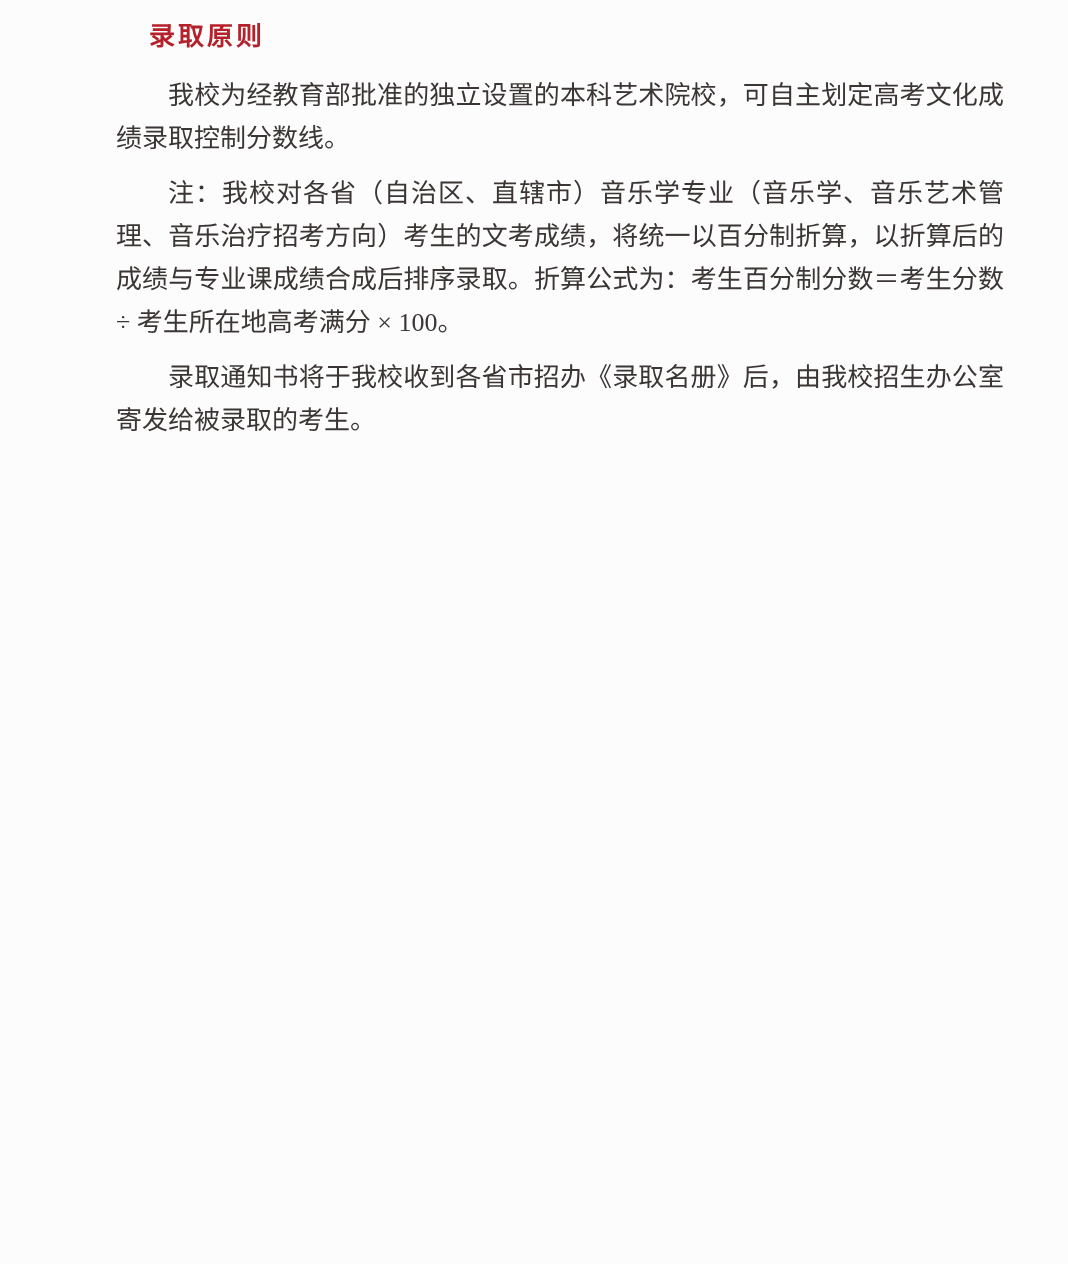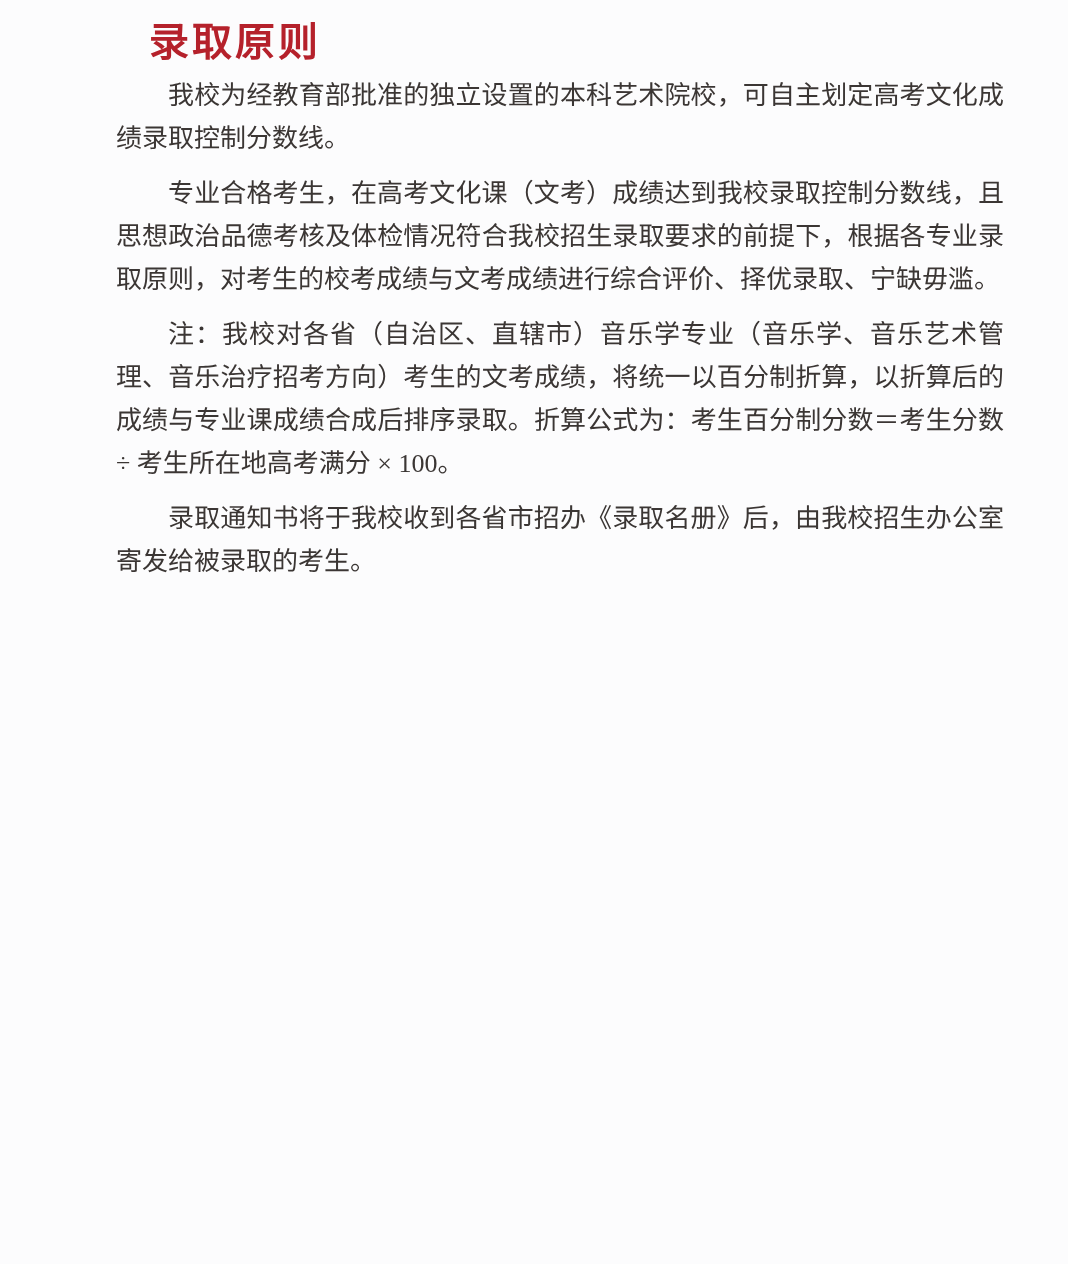--- a/index.html
+++ b/index.html
@@ -13,25 +13,25 @@
     position: relative;
     font-family: "Liberation Serif", "DejaVu Serif", serif;
   }
   .page {
     position: absolute;
     inset: 0;
   }
   .doc-title {
     position: absolute;
     left: 149px;
-    top: 22px;
+    top: 16px;
     margin: 0;
     font-family: "Liberation Sans", "DejaVu Sans", sans-serif;
     font-weight: 700;
-    font-size: 40px;
+    font-size: 26px;
     letter-spacing: 3px;
     line-height: 40px;
   }
   .doc-body {
     position: absolute;
     left: 104px;
     top: 62px;
     width: 912px;
     font-size: 26px;
     line-height: 43px;
@@ -44,17 +44,16 @@
   }
 </style>
 </head>
 <body style="background: rgb(252, 252, 253);">
 
 <div class="page">
   <h1 class="doc-title" style="color: rgb(181, 33, 43);">录取原则</h1>
 
   <div class="doc-body" style="color: rgb(59, 54, 52);">
     <p>我校为经教育部批准的独立设置的本科艺术院校，可自主划定高考文化成绩录取控制分数线。</p>
-    <p>专业合格考生，在高考文化课（文考）成绩达到我校录取控制分数线，且思想政治品德考核及体检情况符合我校招生录取要求的前提下，根据各专业录取原则，对考生的校考成绩与文考成绩进行综合评价、择优录取、宁缺毋滥。</p>
     <p>注：我校对各省（自治区、直辖市）音乐学专业（音乐学、音乐艺术管理、音乐治疗招考方向）考生的文考成绩，将统一以百分制折算，以折算后的成绩与专业课成绩合成后排序录取。折算公式为：考生百分制分数＝考生分数 ÷ 考生所在地高考满分 × 100。</p>
     <p>录取通知书将于我校收到各省市招办《录取名册》后，由我校招生办公室寄发给被录取的考生。</p>
   </div>
 </div>
 
 </body></html>

